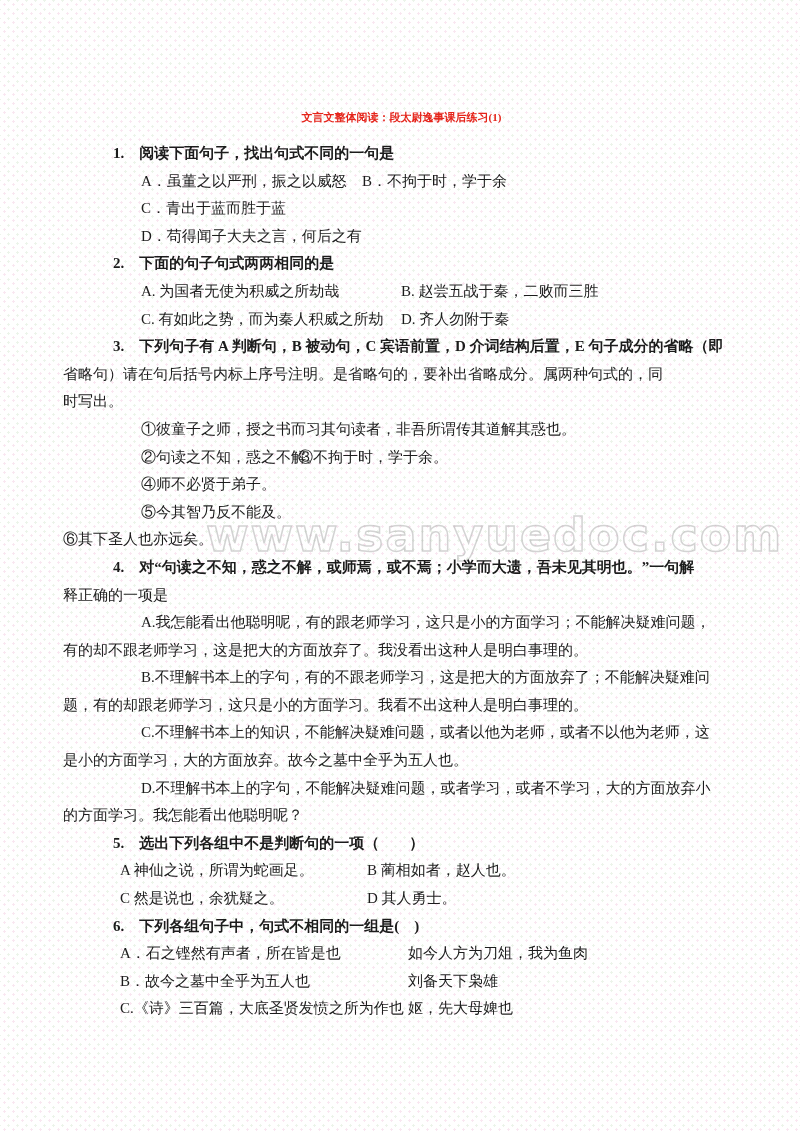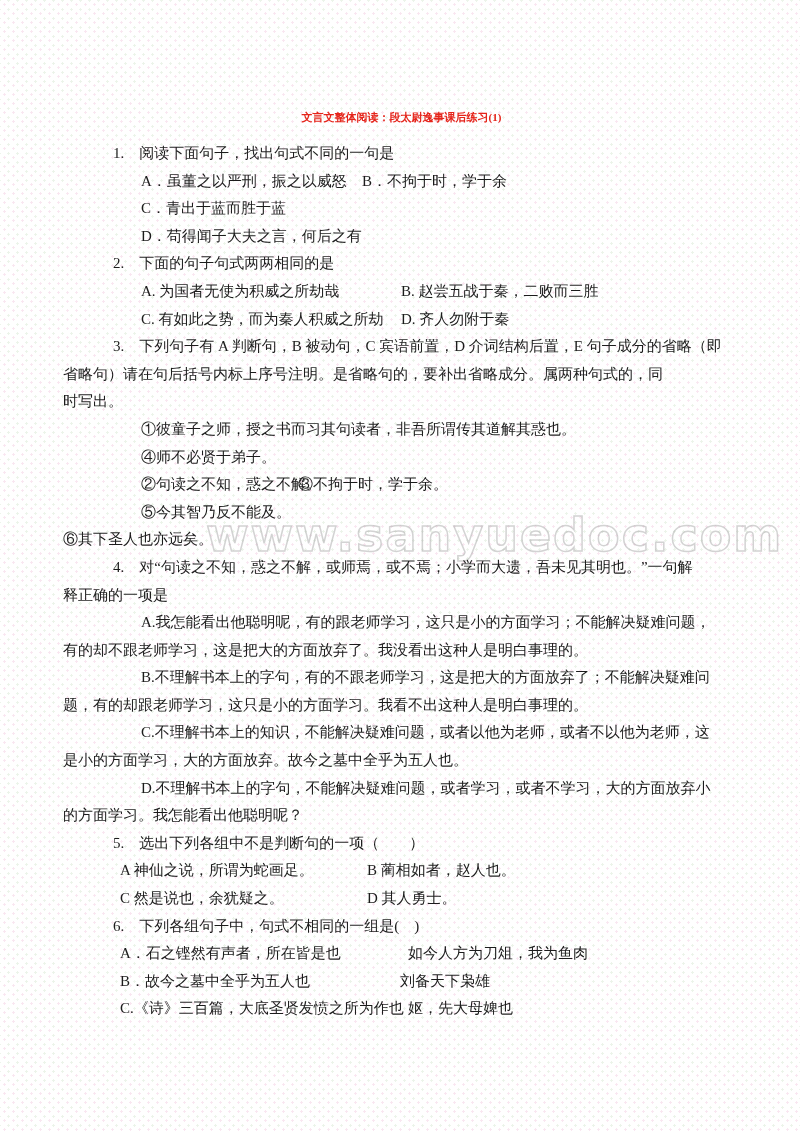--- a/index.html
+++ b/index.html
@@ -43,21 +43,21 @@
     font-size:11px;
     font-weight:bold;
     color:#e5241a; 
   }
   .ln{
     position:relative;
     height:27.6px;line-height:27.6px;
     font-size:15px;
     white-space:nowrap;
   }
-  .iq{padding-left:50px;}   
+  .iq{padding-left:50px;font-weight:bold;}   
   .io{padding-left:78px;}   
   .io2{padding-left:57px;}  
   .c2{position:absolute;top:0;text-align:center;}
 </style>
 </head>
 <body>
 
 <div class="page">
 
   <div class="watermark">www.sanyuedoc.com</div>
@@ -81,25 +81,25 @@
     </div>
     <div class="ln io">
       <span>C. 有如此之势，而为秦人积威之所劫</span>
       <span class="c2" style="left:338px">D. 齐人勿附于秦</span>
     </div>
 
     <div class="ln iq">3.　下列句子有 A 判断句，B 被动句，C 宾语前置，D 介词结构后置，E 句子成分的省略（即</div>
     <div class="ln">省略句）请在句后括号内标上序号注明。是省略句的，要补出省略成分。属两种句式的，同</div>
     <div class="ln">时写出。</div>
     <div class="ln io">①彼童子之师，授之书而习其句读者，非吾所谓传其道解其惑也。</div>
-    <div class="ln io">④师不必贤于弟子。</div>
     <div class="ln io">
       <span>②句读之不知，惑之不解。</span>
       <span class="c2" style="left:235px">③不拘于时，学于余。</span>
     </div>
+    <div class="ln io">④师不必贤于弟子。</div>
     <div class="ln io">⑤今其智乃反不能及。</div>
     <div class="ln">⑥其下圣人也亦远矣。</div>
 
     <div class="ln iq">4.　对“句读之不知，惑之不解，或师焉，或不焉；小学而大遗，吾未见其明也。”一句解</div>
     <div class="ln">释正确的一项是</div>
     <div class="ln io">A.我怎能看出他聪明呢，有的跟老师学习，这只是小的方面学习；不能解决疑难问题，</div>
     <div class="ln">有的却不跟老师学习，这是把大的方面放弃了。我没看出这种人是明白事理的。</div>
     <div class="ln io">B.不理解书本上的字句，有的不跟老师学习，这是把大的方面放弃了；不能解决疑难问</div>
     <div class="ln">题，有的却跟老师学习，这只是小的方面学习。我看不出这种人是明白事理的。</div>
     <div class="ln io">C.不理解书本上的知识，不能解决疑难问题，或者以他为老师，或者不以他为老师，这</div>
@@ -117,21 +117,21 @@
       <span class="c2" style="left:304px">D 其人勇士。</span>
     </div>
 
     <div class="ln iq">6.　下列各组句子中，句式不相同的一组是(　)</div>
     <div class="ln io2">
       <span>A．石之铿然有声者，所在皆是也</span>
       <span class="c2" style="left:345px">如今人方为刀俎，我为鱼肉</span>
     </div>
     <div class="ln io2">
       <span>B．故今之墓中全乎为五人也</span>
-      <span class="c2" style="left:337px">刘备天下枭雄</span>
+      <span class="c2" style="left:345px">刘备天下枭雄</span>
     </div>
     <div class="ln io2">
       <span>C.《诗》三百篇，大底圣贤发愤之所为作也</span>
       <span class="c2" style="left:345px">妪，先大母婢也</span>
     </div>
 
   </div>
 </div>
 
 </body></html>

